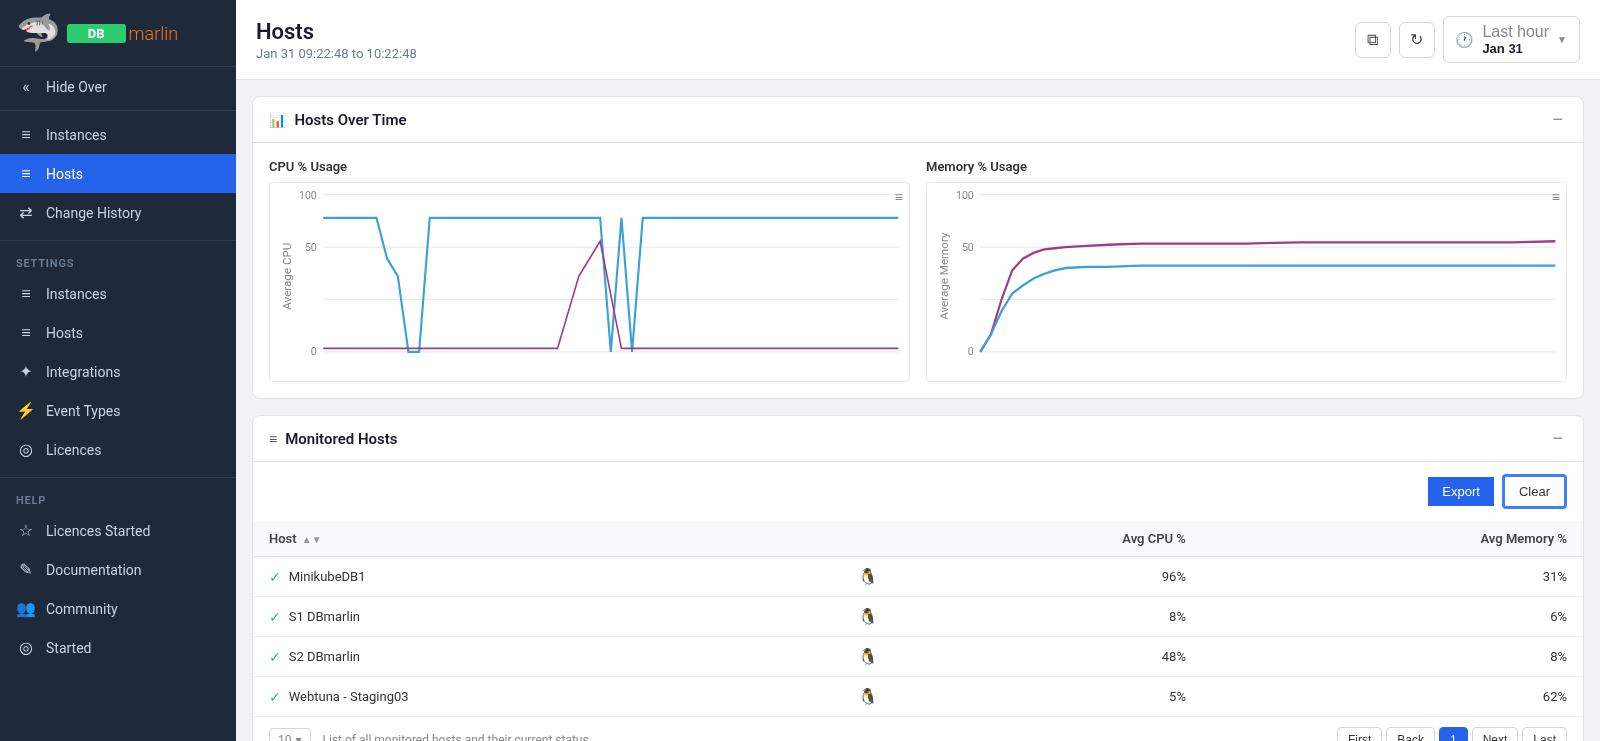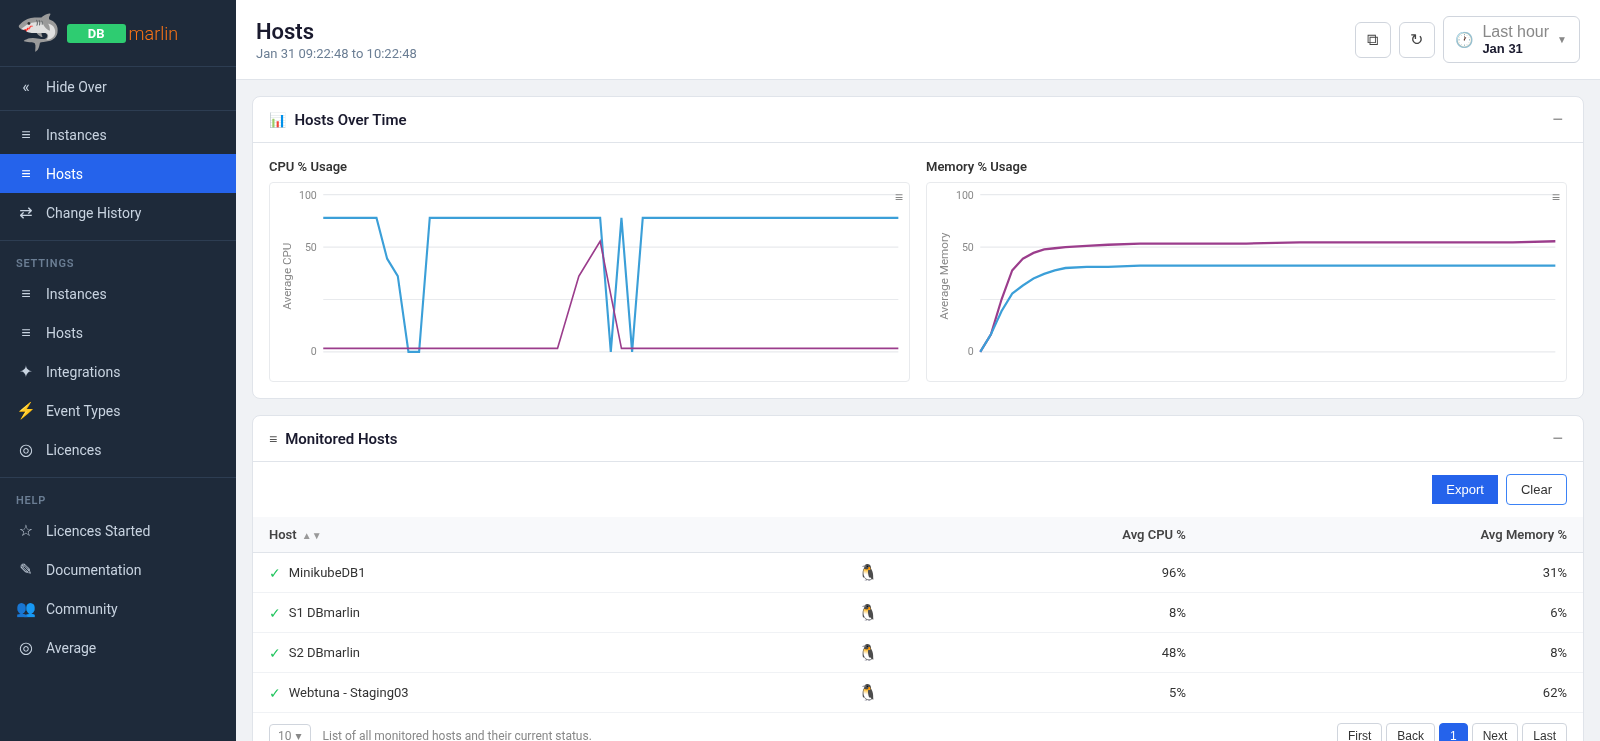--- a/index.html
+++ b/index.html
@@ -47,21 +47,21 @@
     
     .charts-container { display: flex; padding: 16px; gap: 16px; }
     .chart-wrapper { flex: 1; }
     .chart-title { font-size: 13px; font-weight: 600; color: #333; margin-bottom: 8px; }
     .chart-area { position: relative; border: 1px solid #e8eaed; border-radius: 4px; background: white; height: 200px; overflow: hidden; }
     .chart-menu { position: absolute; top: 6px; right: 6px; cursor: pointer; color: #888; font-size: 14px; }
 
     
     .table-toolbar { padding: 12px 16px; display: flex; justify-content: flex-end; gap: 8px; align-items: center; }
     .btn-export { background: #2563eb; color: white; border: none; border-radius: 0; padding: 7px 14px; font-size: 13px; font-weight: 500; cursor: pointer; }
-    .btn-clear { background: white; color: #333; border: 1px solid #3b82f6; border-radius: 4px; padding: 7px 14px; font-size: 13px; cursor: pointer; }
+    .btn-clear { background: white; color: #333; border: 3px solid #3b82f6; border-radius: 4px; padding: 7px 14px; font-size: 13px; cursor: pointer; }
     .search-input { border: 1px solid #d0d5dd; border-radius: 4px; padding: 7px 12px; font-size: 13px; width: 220px; outline: none; color: #333; }
 
     table { width: 100%; border-collapse: collapse; }
     thead tr { background: #f8f9fb; }
     th { padding: 10px 16px; text-align: left; font-size: 13px; font-weight: 600; color: #444; border-bottom: 1px solid #e0e4ea; }
     th.right { text-align: right; }
     td { padding: 10px 16px; font-size: 13px; color: #333; border-bottom: 1px solid #f0f2f5; }
     td.right { text-align: right; }
 
     .host-cell { display: flex; align-items: center; gap: 8px; }
@@ -142,21 +142,21 @@
   <div class="sidebar-menu-item">
     <span class="icon">✎</span>
     <span>Documentation</span>
   </div>
   <div class="sidebar-menu-item">
     <span class="icon">👥</span>
     <span>Community</span>
   </div>
   <div class="sidebar-menu-item">
     <span class="icon">◎</span>
-    <span>Average</span>
+    <span>Started</span>
   </div>
 </div>
 
 <div id="main">
 
   <div id="header">
     <div class="header-title-group">
       <div class="header-title">Hosts</div>
       <div class="header-subtitle">Jan 31 09:22:48 to 10:22:48</div>
     </div>

